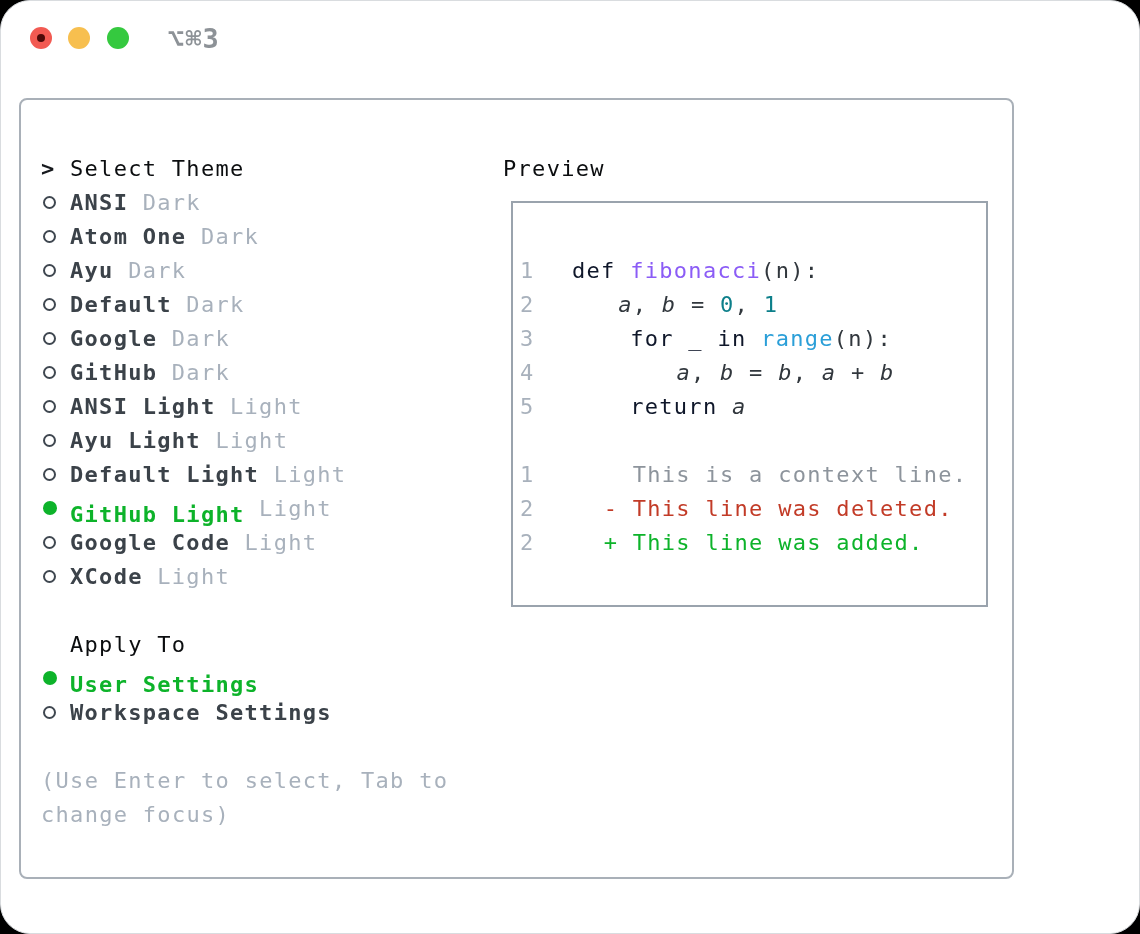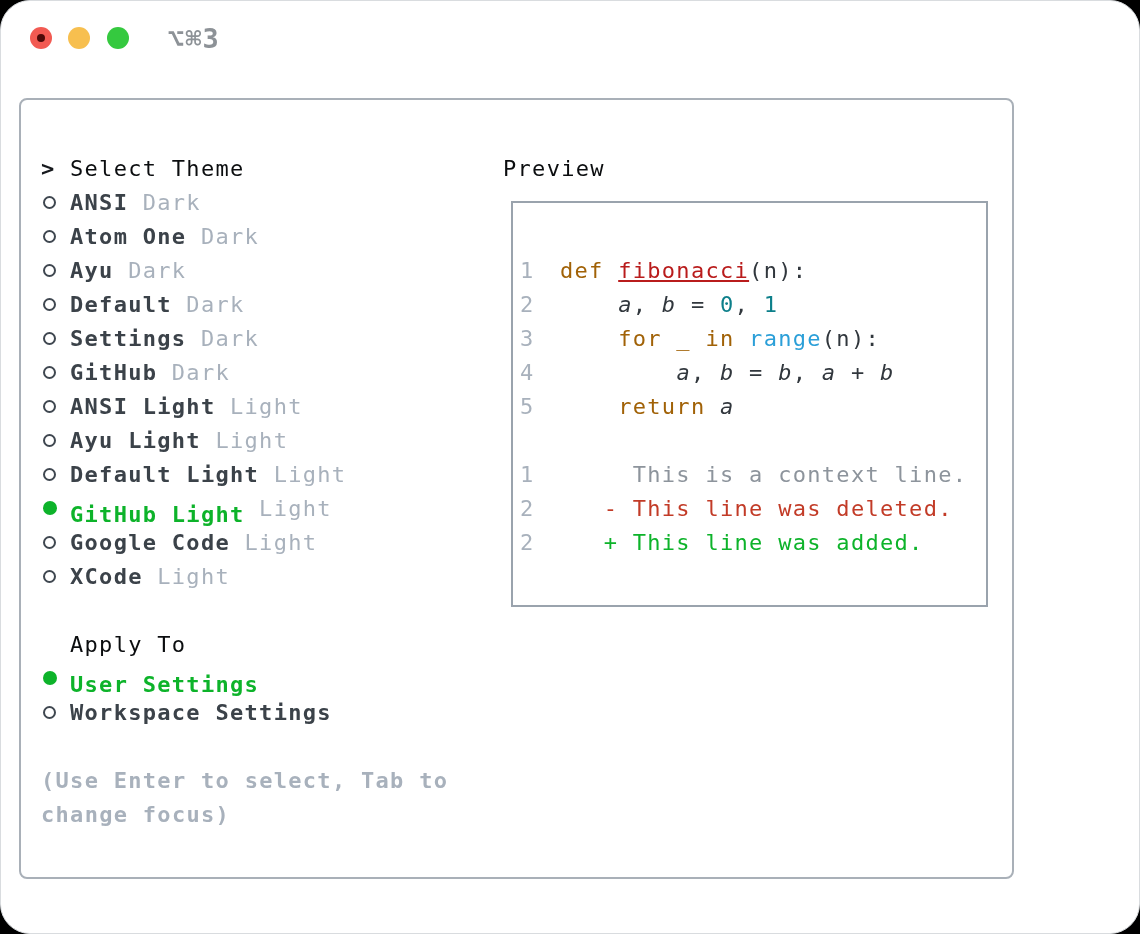--- a/index.html
+++ b/index.html
@@ -29,33 +29,33 @@
   .marker{width:29px;display:flex;align-items:center;flex:none;}
   .radio{box-sizing:border-box;width:13px;height:13px;border-radius:50%;border:2px solid #3f4750;margin-left:2px;}
   .radio.on{border:none;width:14px;height:14px;background:#0db32a;}
   .prompt{font-weight:bold;color:#16191d;}
   .left-col{position:absolute;left:20px;top:51px;}
   .heading{font-weight:normal;color:#0b0d0f;}
   .item-name{color:#3b4249;white-space:pre;font-weight:bold;}
   .item-variant{color:#a8b1bc;white-space:pre;}
   .sel .item-name{color:#0db32a;margin-top:12px;}
   .gap{height:34px;}
-  .hint{color:#a8b1bc;font-weight:bold;}
+  .hint{color:#a8b1bc;}
   
   .preview-heading{position:absolute;left:482px;top:51px;}
   .preview-box{
     position:absolute;left:490px;top:101px;width:477px;height:406px;
     border:2px solid #9aa3ad;box-sizing:border-box;background:#fff;
     padding-top:50px;overflow:hidden;
   }
   .pline{display:flex;height:34px;align-items:center;font-size:22px;letter-spacing:1.3px;white-space:pre;}
   .ln{flex:none;box-sizing:border-box;width:47px;padding-left:7px;color:#a8b1bc;}
   .tok-p{color:#31373d;}
-  .tok-k{color:#a16207;}
-  .tok-fn{color:#b91c1c;text-decoration:underline;}
+  .tok-k{color:#0f172a;margin-left:12px;}
+  .tok-fn{color:#8b5cf6;}
   .tok-num{color:#0c7f8a;}
   .tok-bi{color:#2b9fd8;}
   .tok-v{color:#31373d;font-style:italic;}
   .tok-ctx{color:#8d949c;text-align:center;}
   .tok-del{color:#c23b27;text-align:center;}
   .tok-add{color:#0db32a;}
 </style>
 </head>
 <body>
 
@@ -102,21 +102,21 @@
             <span class="marker">
               <span class="radio"></span>
             </span>
             <span class="item-name">Default</span>
             <span class="item-variant"> Dark</span>
           </div>
           <div class="row">
             <span class="marker">
               <span class="radio"></span>
             </span>
-            <span class="item-name">Settings</span>
+            <span class="item-name">Google</span>
             <span class="item-variant"> Dark</span>
           </div>
           <div class="row">
             <span class="marker">
               <span class="radio"></span>
             </span>
             <span class="item-name">GitHub</span>
             <span class="item-variant"> Dark</span>
           </div>
           <div class="row">

